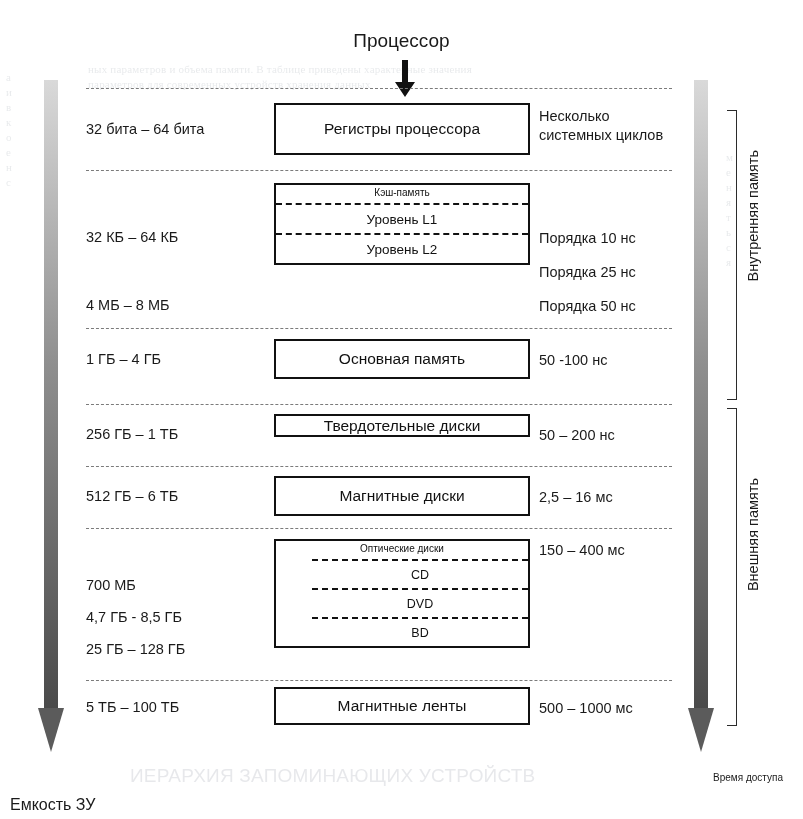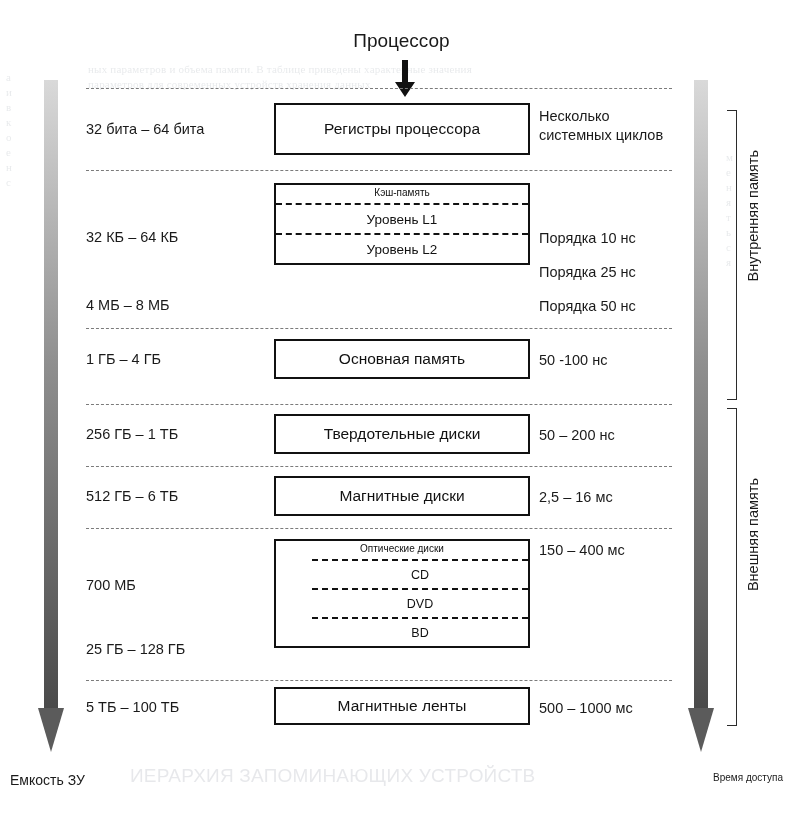--- a/index.html
+++ b/index.html
@@ -47,22 +47,22 @@
   }
 
   
   #cap-arrow {
     position: absolute;
     left: 38px; top: 80px;
     width: 26px; height: 672px;
   }
   #cap-caption {
     position: absolute;
-    left: 10px; top: 772px;
-    font-size: 14px;
+    left: 10px; top: 796px;
+    font-size: 16px;
   }
 
   
   #time-arrow {
     position: absolute;
     left: 688px; top: 80px;
     width: 26px; height: 672px;
   }
   #time-caption {
     position: absolute;
@@ -229,21 +229,21 @@
       <div class="box single" style="top:10px; height:40px;">
         <span>Основная память</span>
       </div>
       <div class="lat" style="top:22px;">50 -100 нс</div>
     </div>
   </div>
 
   <div class="row" style="top:316px; height:62px;">
     <div class="row-inner">
       <div class="cap" style="top:21px;">256 ГБ – 1 ТБ</div>
-      <div class="box single" style="top:9px; height:40px;">
+      <div class="box single" style="top:9px; height:23px;">
         <span>Твердотельные диски</span>
       </div>
       <div class="lat" style="top:21px;">50 – 200 нс</div>
     </div>
   </div>
 
   <div class="row" style="top:378px; height:62px;">
     <div class="row-inner">
       <div class="cap" style="top:21px;">512 ГБ – 6 ТБ</div>
       <div class="box single" style="top:9px; height:40px;justify-content:center;">
@@ -255,20 +255,21 @@
 
   <div class="row" style="top:440px; height:152px;">
     <div class="row-inner">
       <div class="box" style="top:10px;">
         <div class="box-title">Оптические диски</div>
         <div class="sub small">CD</div>
         <div class="sub small">DVD</div>
         <div class="sub small">BD</div>
       </div>
       <div class="cap" style="top:48px;">700 МБ</div>
+      <div class="cap" style="top:80px;">4,7 ГБ - 8,5 ГБ</div>
       <div class="cap" style="top:112px;">25 ГБ – 128 ГБ</div>
       <div class="lat" style="top:12px;">150 – 400 мс</div>
     </div>
   </div>
 
   <div class="row" style="top:592px; height:54px;">
     <div class="row-inner">
       <div class="cap" style="top:18px;">5 ТБ – 100 ТБ</div>
       <div class="box single" style="top:6px; height:38px;">
         <span>Магнитные ленты</span>

